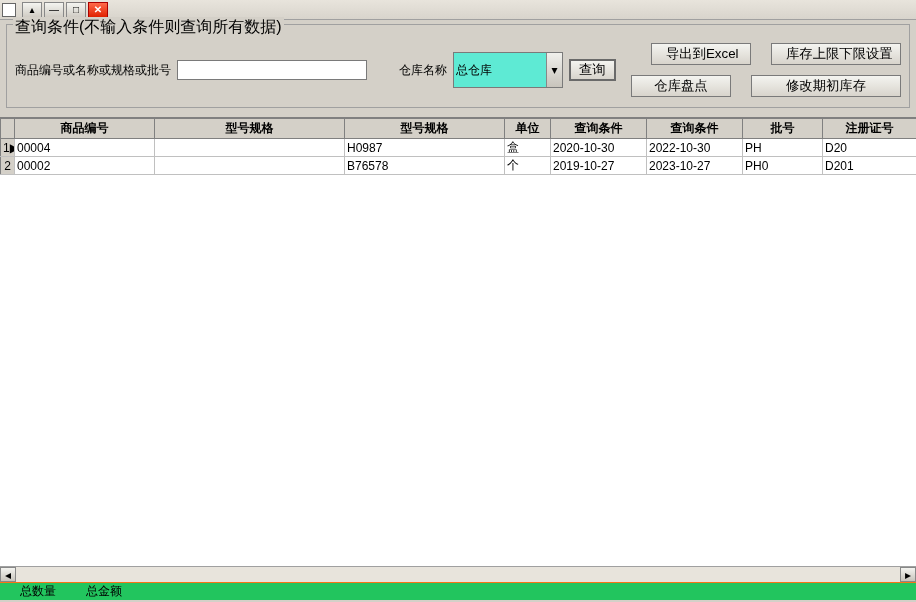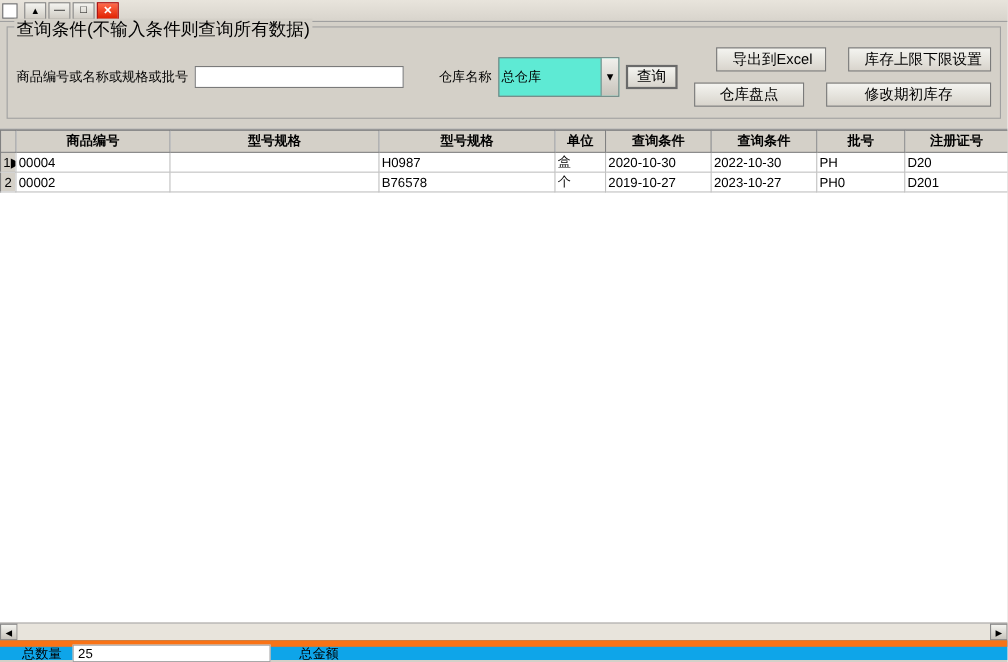--- a/index.html
+++ b/index.html
@@ -144,22 +144,22 @@
   border:1px solid #888;
   background:linear-gradient(#f4f4f0,#c8c4bc);
   display:flex; align-items:center; justify-content:center;
 }
 .sb-track { flex:1; background:#e8e4dc; }
 .statusbar {
   position:absolute;
   left:0; right:0; bottom:2px;
   height:18px;
   display:flex; align-items:center;
-  background:#0ea5e9;
-  border-top:6px solid #f97316;
+  background:#22c55e;
+  border-top:1px solid #f97316;
 }
 .status-cell {
   border:1px solid #a0a0a0;
   background:#fff;
   height:16px;
   display:flex; align-items:center;
   padding:0 4px;
   margin-right:6px;
 }
 .status-lbl {
@@ -256,15 +256,14 @@
 </div>
 
 <div class="hscroll">
   <div class="sb-btn">◂</div>
   <div class="sb-track"></div>
   <div class="sb-btn">▸</div>
 </div>
 
 <div class="statusbar">
   <span class="status-lbl">总数量</span>
-  <span class="status-cell" style="width:180px">25</span>
   <span class="status-lbl">总金额</span>
 </div>
 
 </body></html>

